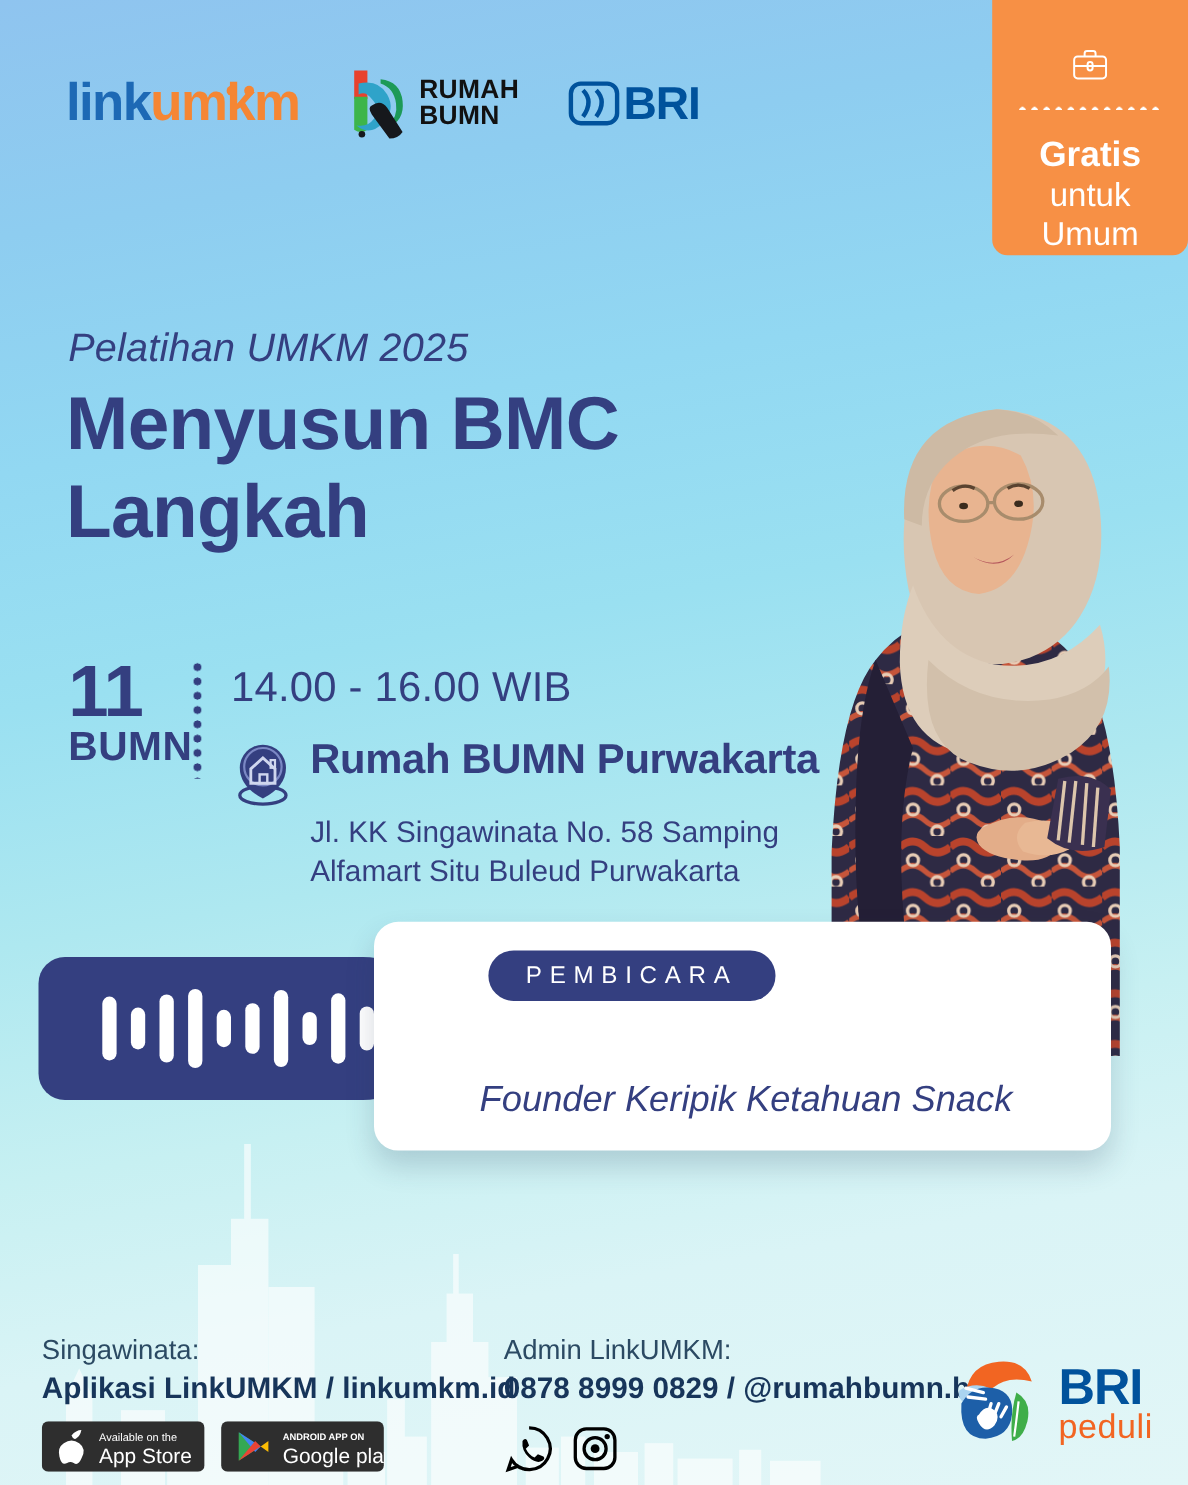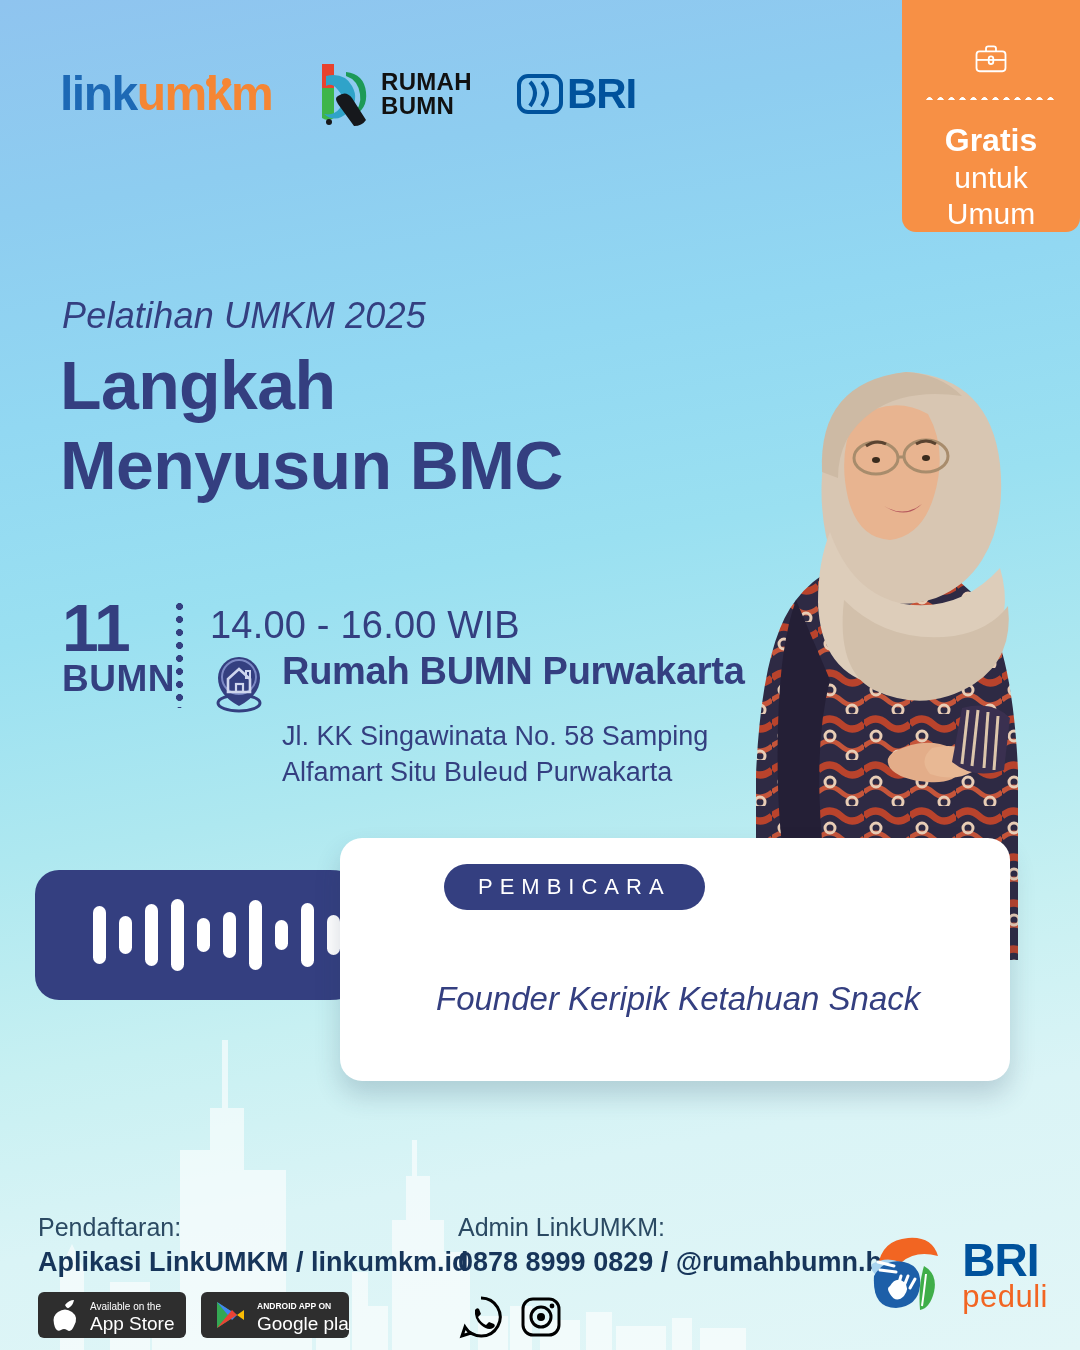--- a/index.html
+++ b/index.html
@@ -61,37 +61,37 @@
   
   .datebox { position:absolute; left:62px; top:598px; width:128px; color:#343f80; }
   .datebox .d { font-size:66px; font-weight:bold; line-height:.92; letter-spacing:-1px; }
   .datebox .m { font-size:37px; font-weight:bold; letter-spacing:.5px; line-height:1.1; }
   .vdots { position:absolute; left:176px; top:600px; width:7px; height:108px;
      background-image:radial-gradient(circle, #343f80 46%, transparent 50%);
      background-size:7px 13px; background-repeat:repeat-y; }
 
   .info { position:absolute; left:210px; top:605px; color:#343f80; width:570px; }
   .info .time { font-size:38px; font-weight:400; letter-spacing:.2px; line-height:1.1; }
-  .info .venrow { display:flex; align-items:flex-start; gap:14px; margin-top:4px; }
+  .info .venrow { display:flex; align-items:flex-start; gap:14px; margin-top:24px; }
   .info .venue { font-size:38px; font-weight:bold; line-height:1.08; letter-spacing:-.3px; }
   .info .addr { font-size:27px; font-weight:400; line-height:1.33; margin-top:6px; margin-left:72px; }
 
   
   .photo { position:absolute; right:-6px; top:300px; width:360px; height:660px; }
 
   
   .wavebar {
     position:absolute; left:35px; top:870px; width:360px; height:130px;
     background:#343f80; border-radius:24px 65px 65px 24px;
     display:flex; align-items:center; gap:13px; padding-left:58px;
   }
   .wavebar i { display:block; width:13px; background:#fff; border-radius:7px; }
 
   .card {
-    position:absolute; left:340px; top:838px; width:670px; height:243px;
+    position:absolute; left:340px; top:838px; width:670px; height:208px;
     background:#fff; border-radius:22px; box-shadow:0 14px 26px rgba(40,60,90,.20);
   }
   .pill {
     position:absolute; left:104px; top:26px; background:#343f80; color:#fff;
     padding:10px 34px; border-radius:30px; font-size:22px; letter-spacing:7px; font-weight:500;
   }
   .spk-name { position:absolute; left:100px; top:86px; font-size:46px; font-weight:bold;
               color:#343f80; letter-spacing:-.5px; }
   .spk-role { position:absolute; left:96px; top:142px; font-size:33px; font-style:italic;
               color:#343f80; font-weight:400; }
@@ -185,22 +185,22 @@
       <rect x="31" y="25" width="10" height="17" rx="5" fill="none" stroke="#fff" stroke-width="4"></rect>
     </svg>
     <div class="dots"></div>
     <div class="g1">Gratis</div>
     <div class="g2">untuk</div>
     <div class="g3">Umum</div>
   </div>
 
   <div class="kicker">Pelatihan UMKM 2025</div>
   <div class="title">
+    <div>Menyusun BMC</div>
     <div>Langkah</div>
-    <div>Menyusun BMC</div>
   </div>
 
   <svg class="photo" viewBox="0 0 360 660">
     <defs>
       <clipPath id="bodyclip">
           <rect x="0" y="0" width="360" height="660"></rect>
         </clipPath>
       <pattern id="batik" width="46" height="46" patternUnits="userSpaceOnUse">
         <rect width="46" height="46" fill="#2e2a44"></rect>
         <path d="M0 10 q12 -10 23 0 q11 10 23 0" fill="none" stroke="#b9432c" stroke-width="7"></path>
@@ -285,21 +285,21 @@
     <i style="height:64px"></i>
     <i style="height:40px"></i>
   </div>
 
   <div class="card">
     <div class="pill">PEMBICARA</div>
     <div class="spk-role">Founder Keripik Ketahuan Snack</div>
   </div>
 
   <div class="f-left">
-    <div class="f-lbl">Pendaftaran:</div>
+    <div class="f-lbl">Singawinata:</div>
     <div class="f-val">Aplikasi LinkUMKM / linkumkm.id</div>
     <div class="stores">
       <svg width="148" height="46" viewBox="0 0 148 46">
         <rect x="0" y="0" width="148" height="46" rx="6" fill="#2e2e2e"></rect>
         <path d="M27 13 q4 -5 9 -5 q-1 5 -4 7 q-3 3 -5 -2z" fill="#fff"></path>
         <path d="M20 20 q7 -5 14 0 q7 5 2 14 q-3 7 -7 4 q-3 -2 -6 0 q-5 3 -7 -6 q-2 -8 4 -12z" fill="#fff"></path>
         <text x="52" y="18" font-family="Liberation Sans, sans-serif" font-size="10" fill="#fff">Available on the</text>
         <text x="52" y="38" font-family="Liberation Sans, sans-serif" font-size="19" fill="#fff">App Store</text>
       </svg>
       <svg width="148" height="46" viewBox="0 0 148 46">

